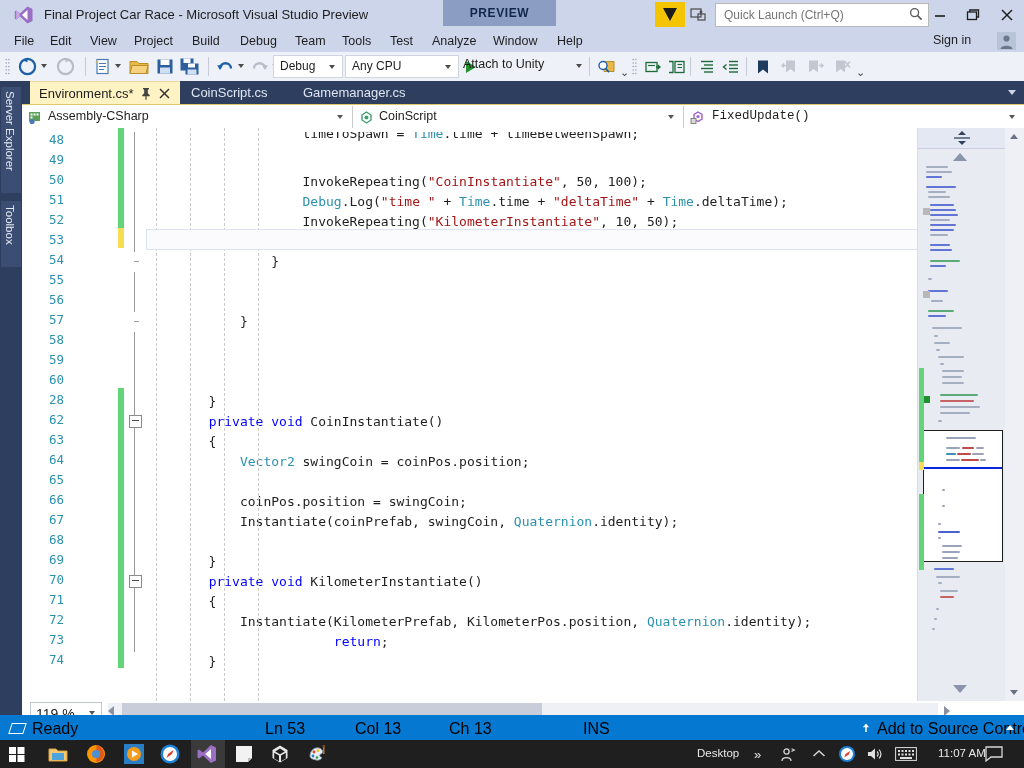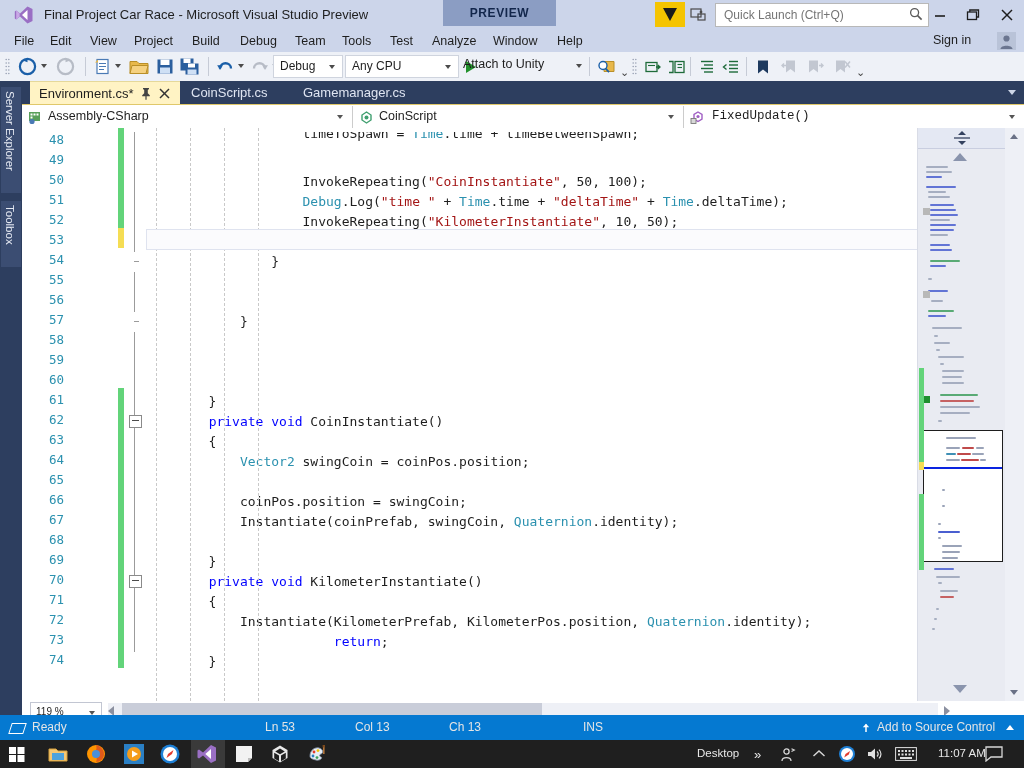--- a/index.html
+++ b/index.html
@@ -110,40 +110,40 @@
   .mm-chg{position:absolute;left:1px;width:5px;}
   .mm-marker{position:absolute;width:7px;height:7px;}
 
   
   .vscroll{position:absolute;left:983px;top:47px;width:19px;height:573px;background:#eef0f6;}
   .vscroll .up,.vscroll .dn{position:absolute;left:0;width:19px;height:17px;}
   .vs-caret{position:absolute;left:5px;width:0;height:0;border-left:4.5px solid transparent;border-right:4.5px solid transparent;}
 
   
   .zoomrow{position:absolute;left:0;top:620px;width:1002px;height:22px;background:#fff;}
-  .zoombox{position:absolute;left:8px;top:1px;width:70px;height:19px;background:#fff;border:1px solid #c2c6d2;font-size:10px;color:#1e1e1e;}
+  .zoombox{position:absolute;left:8px;top:1px;width:70px;height:19px;background:#fff;border:1px solid #c2c6d2;font-size:14px;color:#1e1e1e;}
   .zoombox .z{position:absolute;left:5px;top:3px;}
   .zoombox .cc{position:absolute;top:8px;right:6px;width:0;height:0;border-left:3.5px solid transparent;
     border-right:3.5px solid transparent;border-top:4px solid #555;}
   .hscroll{position:absolute;left:86px;top:2px;width:830px;height:17px;background:#eef0f6;}
   .hthumb{position:absolute;left:14px;top:0;width:420px;height:17px;background:#c9cdd9;}
 
   
   .outputrow{position:absolute;left:0;top:642px;width:1002px;height:26px;}
   .orow-tab{position:absolute;top:4px;font-size:12.5px;color:#e7ebf5;cursor:default;}
   .orow-underline{position:absolute;top:24px;height:3px;background:#4a5f8a;}
 
   
   .rightdock{position:absolute;left:1002px;top:81px;width:22px;height:641px;background:#2d3e5f;}
   .rtab{position:absolute;left:1px;top:2px;width:20px;height:120px;background:#3b4d72;cursor:default;}
   .rtab span{display:block;white-space:nowrap;color:#e6eaf3;font-size:11.5px;transform:rotate(90deg);transform-origin:left top;}
 
   
   .statusbar{position:absolute;left:0;top:715px;width:1024px;height:25px;background:#0579d1;}
-  .st-txt{position:absolute;top:5px;font-size:12px;color:#e5e5e5;white-space:nowrap;cursor:default;}
+  .st-txt{position:absolute;top:5px;font-size:16px;color:#000000;white-space:nowrap;cursor:default;}
   .st-icon{position:absolute;left:10px;top:8px;width:13px;height:9px;border:1.6px solid #fff;transform:skewX(-18deg);}
   .st-arrow{position:absolute;left:861px;top:8px;width:10px;height:10px;}
   .st-caret-up{position:absolute;left:1006px;top:10px;width:0;height:0;border-left:4px solid transparent;
     border-right:4px solid transparent;border-bottom:5px solid #fff;}
 
   
   .taskbar{position:absolute;left:0;top:740px;width:1024px;height:28px;background:#1f1f1f;}
   .tbi{position:absolute;top:3px;width:22px;height:22px;cursor:default;}
   .tb-active{position:absolute;top:0;width:34px;height:28px;background:#3a3a3a;}
   .tray{position:absolute;top:7px;font-size:11.5px;color:#e8e8e8;white-space:nowrap;cursor:default;}
@@ -445,21 +445,21 @@
           <div class="lnum" style="top: 64px;">51</div>
           <div class="lnum" style="top: 84px;">52</div>
           <div class="lnum" style="top: 104px;">53</div>
           <div class="lnum" style="top: 124px;">54</div>
           <div class="lnum" style="top: 144px;">55</div>
           <div class="lnum" style="top: 164px;">56</div>
           <div class="lnum" style="top: 184px;">57</div>
           <div class="lnum" style="top: 204px;">58</div>
           <div class="lnum" style="top: 224px;">59</div>
           <div class="lnum" style="top: 244px;">60</div>
-          <div class="lnum" style="top: 264px;">61</div>
+          <div class="lnum" style="top: 264px;">28</div>
           <div class="lnum" style="top: 284px;">62</div>
           <div class="lnum" style="top: 304px;">63</div>
           <div class="lnum" style="top: 324px;">64</div>
           <div class="lnum" style="top: 344px;">65</div>
           <div class="lnum" style="top: 364px;">66</div>
           <div class="lnum" style="top: 384px;">67</div>
           <div class="lnum" style="top: 404px;">68</div>
           <div class="lnum" style="top: 424px;">69</div>
           <div class="lnum" style="top: 444px; padding-left: 47px;">70</div>
           <div class="lnum" style="top: 464px;">71</div>

